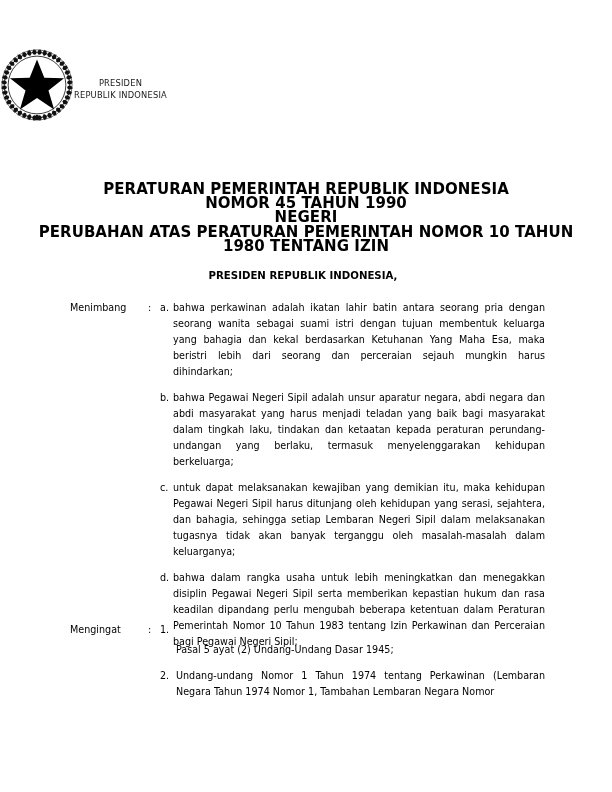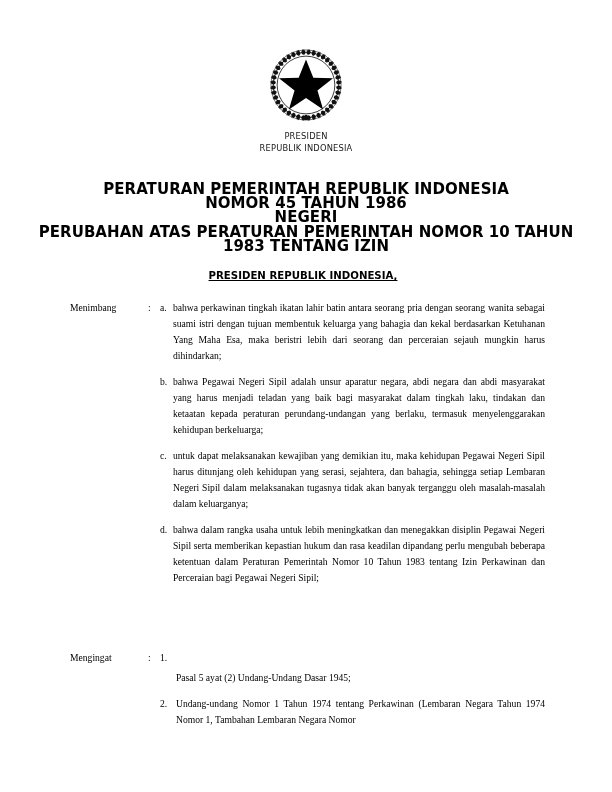--- a/index.html
+++ b/index.html
@@ -22,21 +22,21 @@
     background: #ffffff;
   }
 
   
   .emblem-block {
     position: absolute;
     left: 0;
     right: 0;
     top: 48px;
     display: flex;
-    flex-direction: column;
+    flex-direction: row;
     align-items: center;
   }
   .emblem {
     width: 74px;
     height: 74px;
     display: block;
   }
   .emblem-caption {
     margin-top: 9px;
     text-align: center;
@@ -62,42 +62,40 @@
     letter-spacing: 0.05px;
     color: #000;
   }
 
   .subtitle-block {
     position: absolute;
     left: 30px;
     right: 36px;
     top: 269px;
     text-align: center;
-    text-decoration: underline;
   }
   .subtitle-line {
     font-size: 10.2px;
     font-weight: bold;
     line-height: 14px;
     color: #000;
   }
 
   
   .section {
     position: absolute;
     left: 70px;
     right: 67px;
   }
   #sec-menimbang { top: 300px; }
-  #sec-mengingat { top: 650px; }
+  #sec-mengingat { top: 622px; }
 
   .sec-row {
     display: flex;
     align-items: flex-start;
-    font-family: Liberation Serif, serif;
   }
   .sec-label {
     width: 78px;
     flex: 0 0 78px;
     font-size: 9.6px;
     line-height: 16px;
   }
   .sec-colon {
     width: 12px;
     flex: 0 0 12px;
@@ -320,37 +318,37 @@
 
         <path d="M50,15.5 L59.9,40.3 L86.5,41.0 L65.5,57.6 L73.1,83.1 L50,67.5 L26.9,83.1 L34.5,57.6 L13.5,41.0 L40.1,40.3 Z" fill="#000000"></path>
       </g>
     </svg>
     <div class="emblem-caption">PRESIDEN
 REPUBLIK INDONESIA</div>
   </div>
 
   <div class="title-block">
     <div class="title-line">PERATURAN PEMERINTAH REPUBLIK INDONESIA</div>
-    <div class="title-line">NOMOR 45 TAHUN 1986</div>
+    <div class="title-line">NOMOR 45 TAHUN 1990</div>
     <div class="title-line">NEGERI</div>
-    <div class="title-line">PERUBAHAN ATAS PERATURAN PEMERINTAH NOMOR 10 TAHUN 1983 TENTANG IZIN</div>
+    <div class="title-line">PERUBAHAN ATAS PERATURAN PEMERINTAH NOMOR 10 TAHUN 1980 TENTANG IZIN</div>
   </div>
 
   <div class="subtitle-block">
     <div class="subtitle-line">PRESIDEN REPUBLIK INDONESIA,</div>
   </div>
 
   <div class="section" id="sec-menimbang">
     <div class="sec-row">
       <div class="sec-label">Menimbang</div>
       <div class="sec-colon">:</div>
       <div class="sec-items">
         <div class="item">
           <div class="item-marker">a.</div>
-          <div class="item-text">bahwa perkawinan tingkah ikatan lahir batin antara seorang pria dengan seorang wanita sebagai suami istri dengan tujuan membentuk keluarga yang bahagia dan kekal berdasarkan Ketuhanan Yang Maha Esa, maka beristri lebih dari seorang dan perceraian sejauh mungkin harus dihindarkan;</div>
+          <div class="item-text">bahwa perkawinan adalah ikatan lahir batin antara seorang pria dengan seorang wanita sebagai suami istri dengan tujuan membentuk keluarga yang bahagia dan kekal berdasarkan Ketuhanan Yang Maha Esa, maka beristri lebih dari seorang dan perceraian sejauh mungkin harus dihindarkan;</div>
         </div>
         <div class="item">
           <div class="item-marker">b.</div>
           <div class="item-text">bahwa Pegawai Negeri Sipil adalah unsur aparatur negara, abdi negara dan abdi masyarakat yang harus menjadi teladan yang baik bagi masyarakat dalam tingkah laku, tindakan dan ketaatan kepada peraturan perundang-undangan yang berlaku, termasuk menyelenggarakan kehidupan berkeluarga;</div>
         </div>
         <div class="item">
           <div class="item-marker">c.</div>
           <div class="item-text">untuk dapat melaksanakan kewajiban yang demikian itu, maka kehidupan Pegawai Negeri Sipil harus ditunjang oleh kehidupan yang serasi, sejahtera, dan bahagia, sehingga setiap Lembaran Negeri Sipil dalam melaksanakan tugasnya tidak akan banyak terganggu oleh masalah-masalah dalam keluarganya;</div>
         </div>
         <div class="item">

